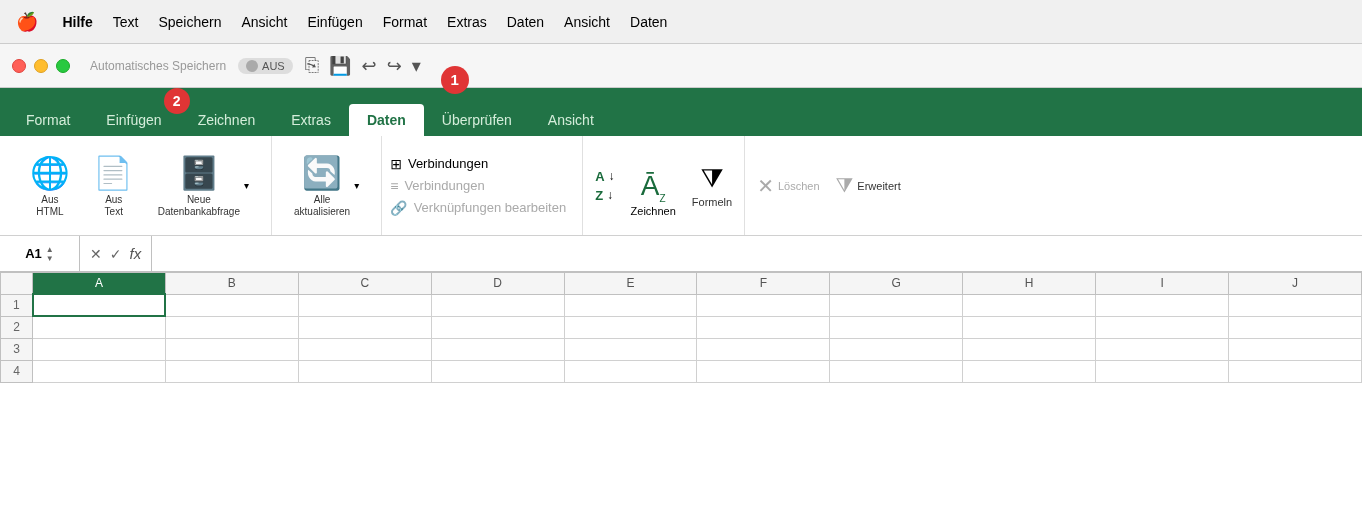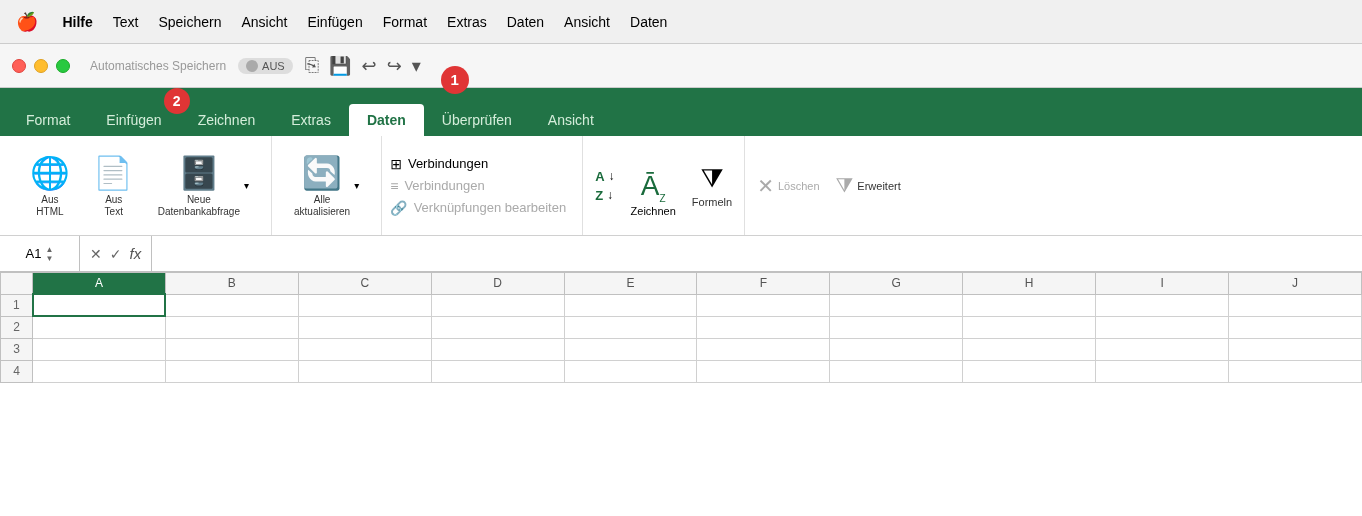--- a/index.html
+++ b/index.html
@@ -198,20 +198,21 @@
     }
     .cell-ref {
       width: 80px;
       display: flex;
       align-items: center;
       justify-content: center;
       font-size: 13px;
       border-right: 1px solid #c0c0c0;
       height: 100%;
       gap: 4px;
+      font-weight: bold;
     }
     .cell-ref-arrows { display: flex; flex-direction: column; font-size: 8px; color: #666; }
     .formula-controls {
       display: flex;
       align-items: center;
       gap: 8px;
       padding: 0 10px;
       border-right: 1px solid #c0c0c0;
       height: 100%;
     }

